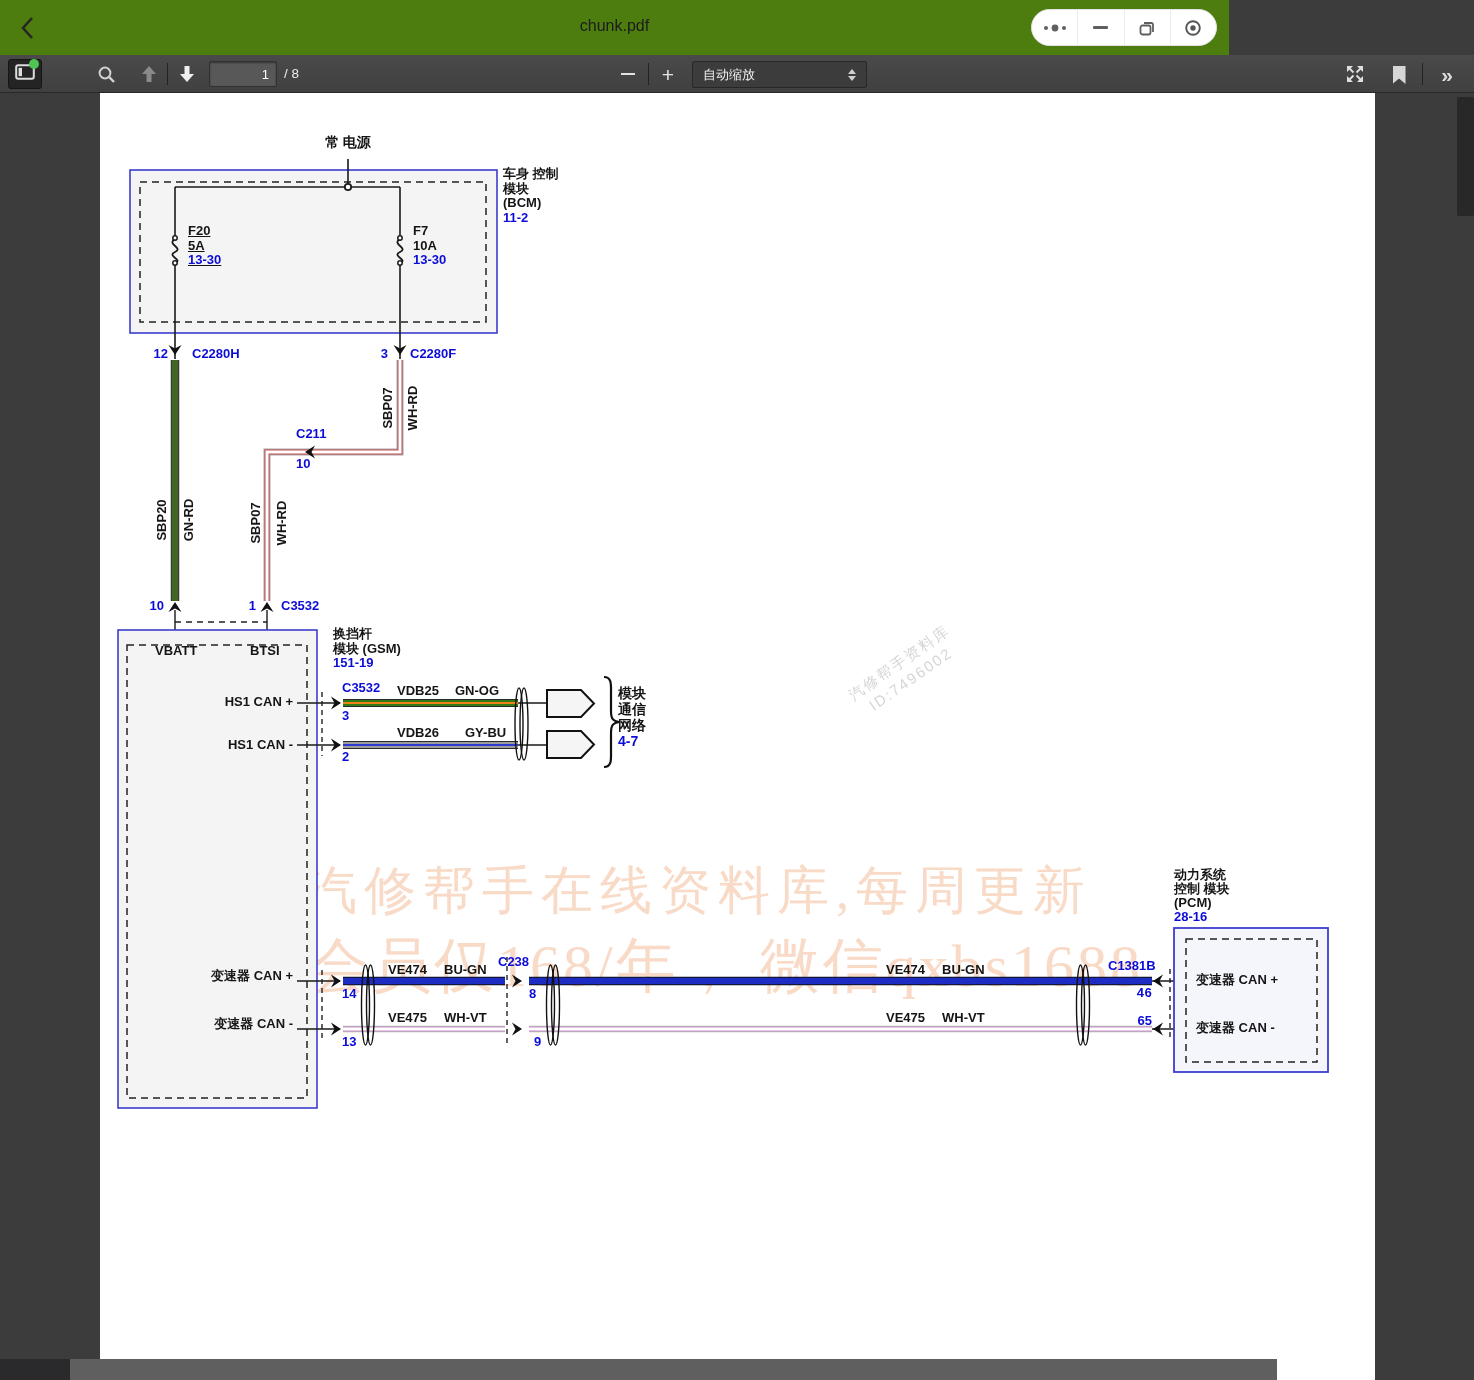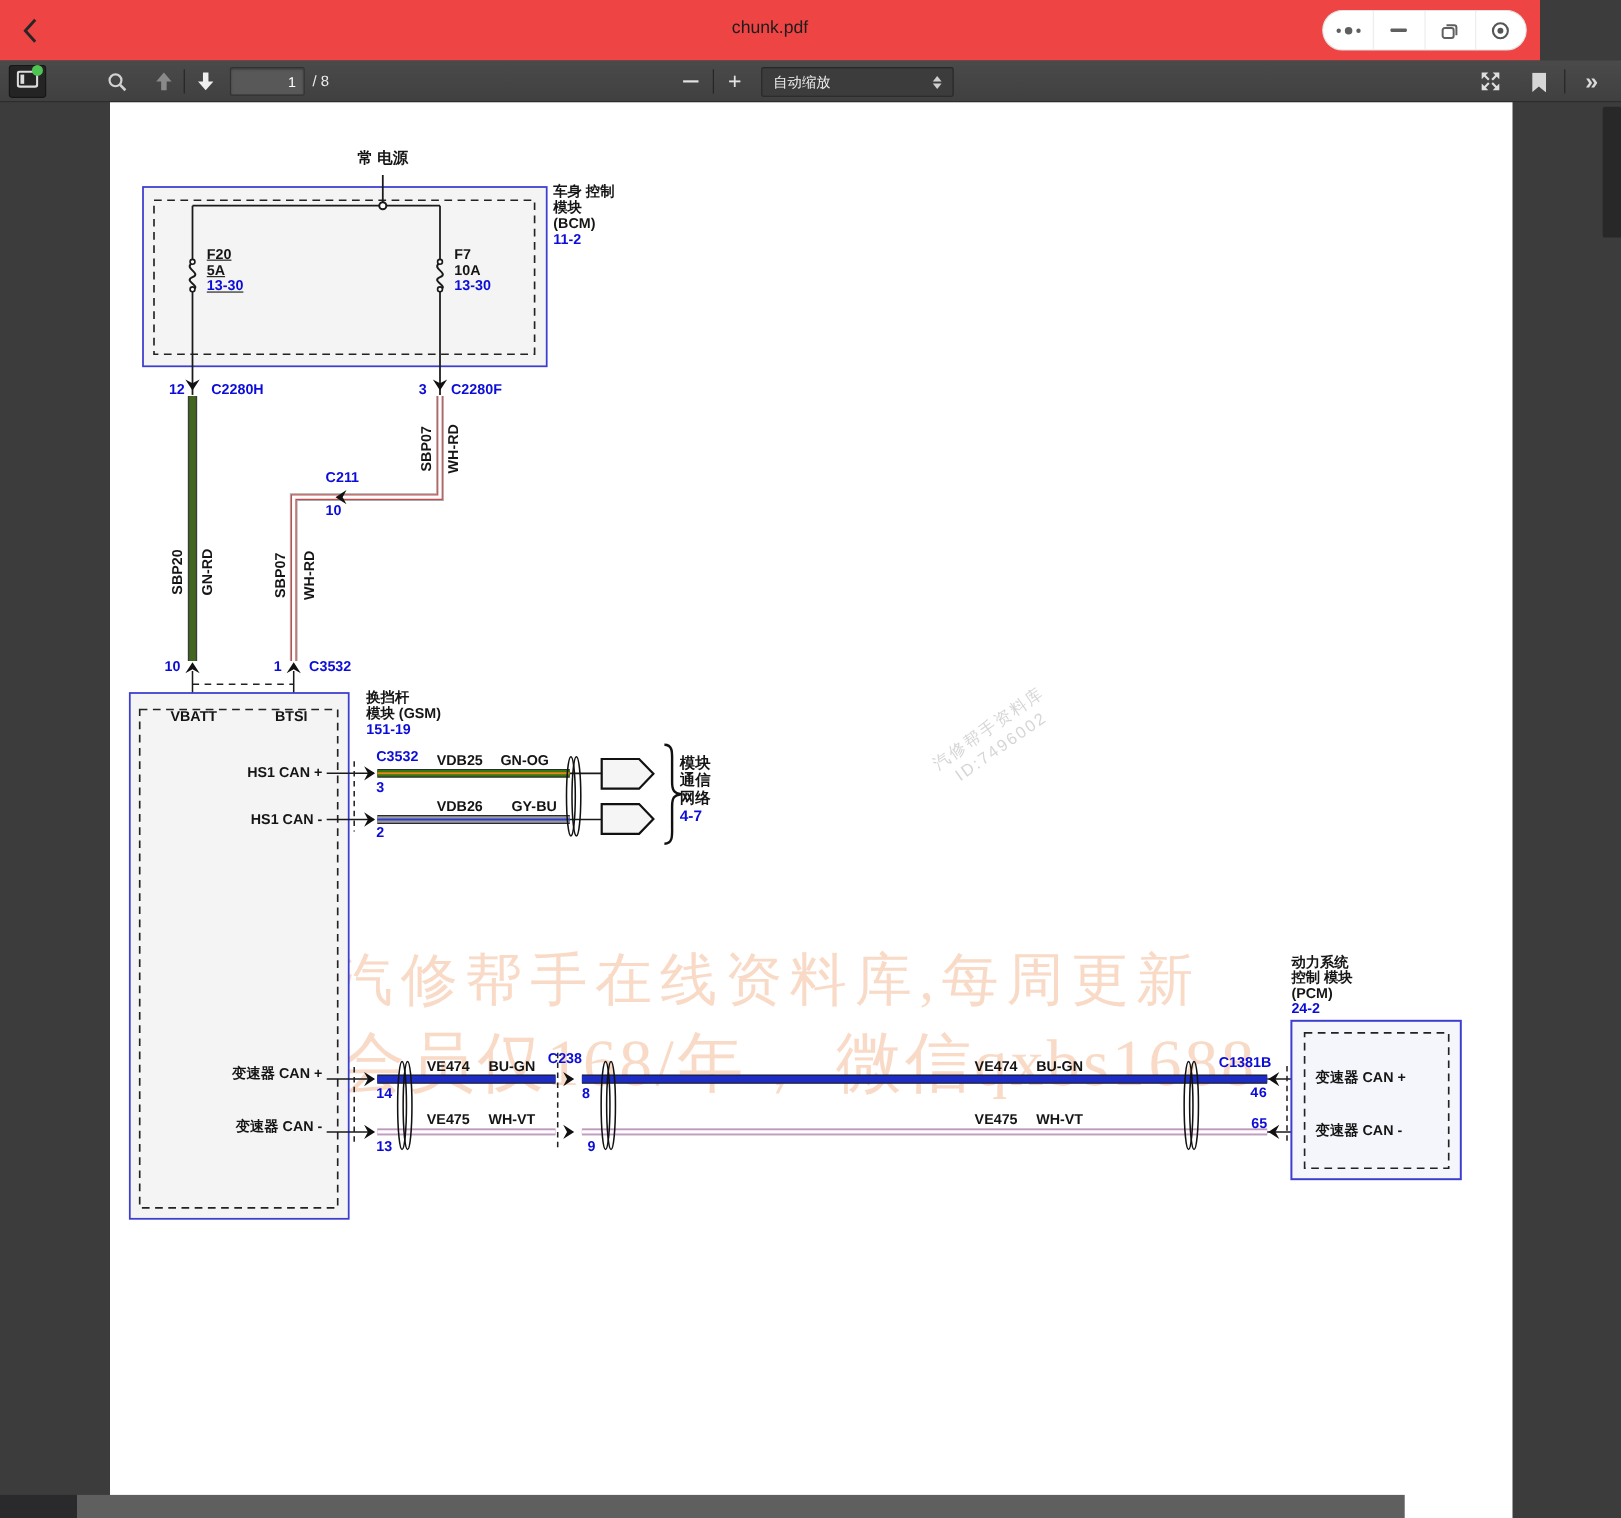--- a/index.html
+++ b/index.html
@@ -1,19 +1,19 @@
 <!DOCTYPE html>
 <html><head>
 <meta charset="utf-8">
 <style>
   html,body{margin:0;padding:0;background:#3c3c3c;}
   *{box-sizing:border-box;}
   .screen{position:relative;width:1474px;height:1380px;overflow:hidden;background:#3c3c3c;font-family:"Liberation Sans",sans-serif;}
   
-  .appbar{position:absolute;left:0;top:0;width:1400px;height:55px;background:#ef4444;}
+  .appbar{position:absolute;left:0;top:0;width:1229px;height:55px;background:#4d7c0f;}
   .back-btn{position:absolute;left:12px;top:12px;width:32px;height:32px;display:flex;align-items:center;justify-content:center;cursor:pointer;}
   .app-title{position:absolute;left:0;right:0;top:17px;text-align:center;font-size:16px;font-weight:500;color:#1c1c1c;pointer-events:none;}
   .win-pill{position:absolute;right:12px;top:9px;width:186px;height:37px;border:1px solid #e2e2e2;border-radius:19px;background:#fff;display:flex;align-items:stretch;}
   .pill-btn{flex:1;display:flex;align-items:center;justify-content:center;cursor:pointer;}
   .pill-sep{width:1px;background:#ececec;margin:0;}
   
   .pdfbar{position:absolute;left:0;top:55px;width:1474px;height:38px;background:linear-gradient(#4a4a4a,#404040);border-bottom:1px solid #282828;}
   .tbtn{position:absolute;display:flex;align-items:center;justify-content:center;cursor:pointer;}
   .tsep{position:absolute;top:8px;width:1px;height:22px;background:#232323;}
   .sidebar-btn{left:8px;top:4px;width:34px;height:30px;background:#242424;border:1px solid #161616;border-radius:3px;}
@@ -250,21 +250,21 @@
         <line x1="1052" y1="888" x2="1094" y2="888" stroke="#1a1a1a" stroke-width="1.4"></line>
         <line x1="1052" y1="936" x2="1094" y2="936" stroke="#1a1a1a" stroke-width="1.4"></line>
         <polygon points="1053,888 1063,881.5 1059.5,888 1063,894.5" fill="#111"></polygon>
         <polygon points="1053,936 1063,929.5 1059.5,936 1063,942.5" fill="#111"></polygon>
         <line x1="1070" y1="876" x2="1070" y2="948" stroke="#222" stroke-width="1.4" stroke-dasharray="5 4"></line>
 
         <rect x="1074" y="835" width="154" height="144" fill="#f5f6fb" stroke="#3d3dcf" stroke-width="1.8"></rect>
         <rect x="1086" y="846" width="131" height="123" fill="none" stroke="#222" stroke-width="1.5" stroke-dasharray="7 5"></rect>
       </svg>
 
-      <div class="dlb" style="left:200px;top:43px;width:96px;text-align:center;font-size:14px;">常 电源</div>
+      <div class="dlb" style="left:200px;top:43px;width:96px;text-align:center;font-size:14px;font-family:Liberation Serif, serif;">常 电源</div>
 
       <div class="dlb" style="left:403px;top:74px;">
         <div>车身 控制</div>
         <div>模块</div>
         <div>(BCM)</div>
         <div class="bl">11-2</div>
       </div>
 
       <div class="dlb" style="left:88px;top:131px;text-decoration:underline;">
         <div>F20</div>
@@ -344,21 +344,21 @@
       <div class="dlb" style="left:842px;top:918px;">WH-VT</div>
 
       <div class="dlb bl" style="left:1008px;top:866px;">C1381B</div>
       <div class="dlb bl rt" style="left:1018px;top:894px;width:34px;font-family:Liberation Mono, monospace;">46</div>
       <div class="dlb bl rt" style="left:1018px;top:921px;width:34px;">65</div>
 
       <div class="dlb" style="left:1074px;top:775px;line-height:14px;">
         <div>动力系统</div>
         <div>控制 模块</div>
         <div>(PCM)</div>
-        <div class="bl">24-2</div>
+        <div class="bl">28-16</div>
       </div>
       <div class="dlb" style="left:1096px;top:880px;">变速器 CAN +</div>
       <div class="dlb" style="left:1096px;top:928px;">变速器 CAN -</div>
 
     </div>
     <div class="vthumb"></div>
   </div>
 
   <div class="hs-dark"></div>
   <div class="hs-thumb"></div>

